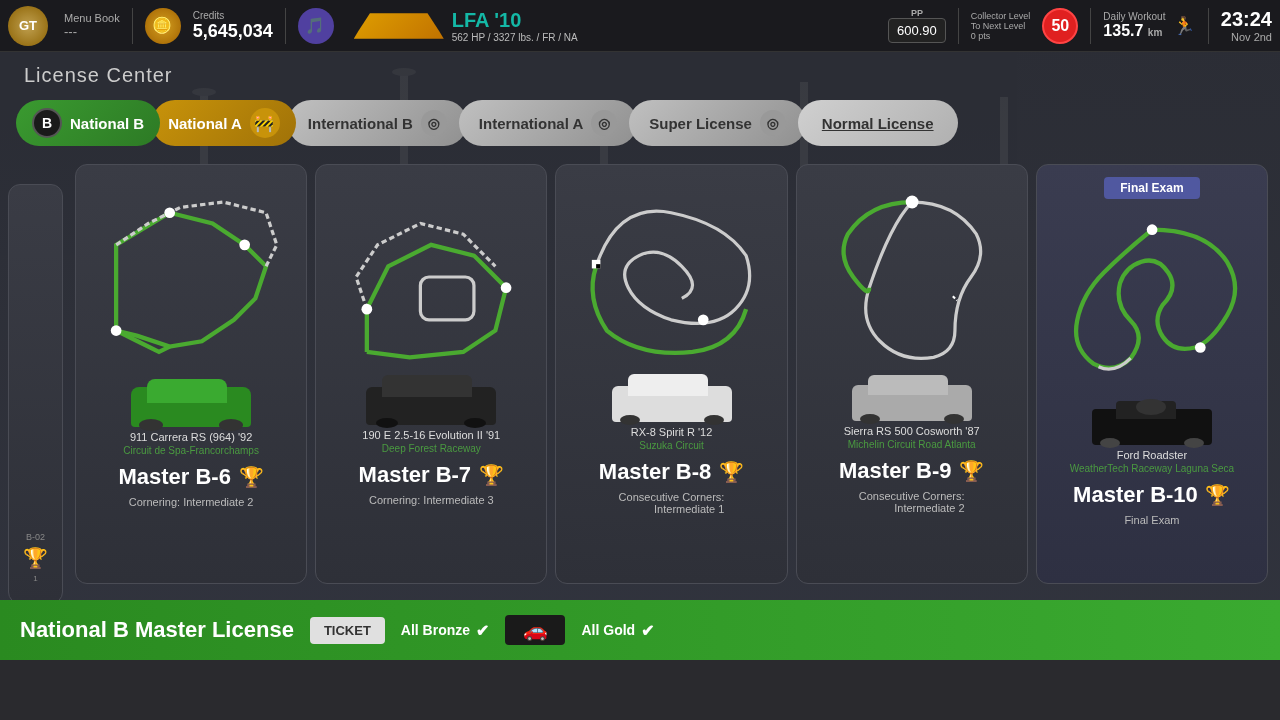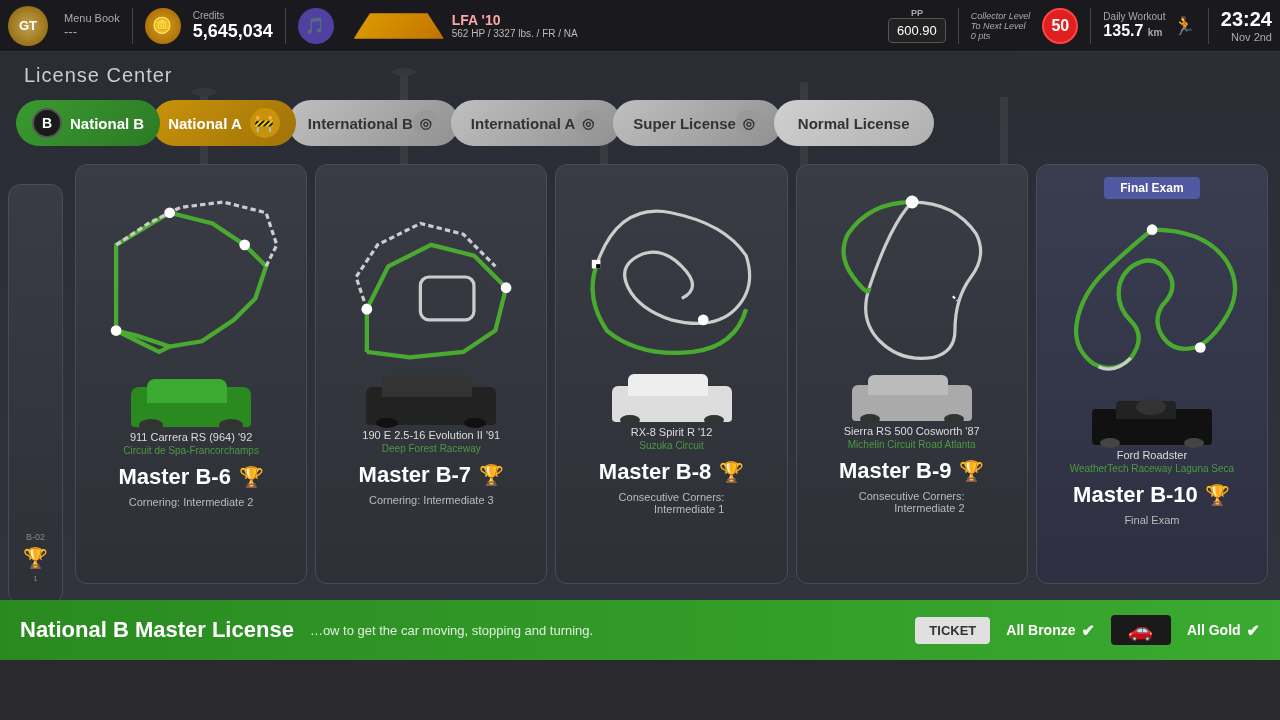--- a/index.html
+++ b/index.html
@@ -56,21 +56,21 @@
     .music-icon {
       width: 36px; height: 36px;
       background: #5040a0;
       border-radius: 50%;
       display: flex; align-items: center; justify-content: center;
       font-size: 16px;
     }
     .car-preview {
       display: flex; flex-direction: column; align-items: flex-start;
     }
-    .car-name { font-size: 14px; font-weight: bold; color: #fca5a5; }
+    .car-name { font-size: 20px; font-weight: bold; color: #14b8a6; }
     .car-spec { font-size: 10px; color: #bbb; }
     .pp-badge {
       background: #222;
       border: 1px solid #555;
       border-radius: 4px;
       padding: 4px 8px;
       font-size: 13px;
       color: white;
     }
     .level-badge {
@@ -125,20 +125,21 @@
     }
     .tab {
       display: flex;
       align-items: center;
       justify-content: center;
       height: 46px;
       padding: 0 18px;
       border-radius: 30px;
       cursor: pointer;
       position: relative;
+      gap: 8px;
       flex: 1;
       font-size: 15px;
       font-weight: bold;
     }
     .tab-national-b {
       background: linear-gradient(135deg, #3a9a30, #2d7a25);
       color: white;
       border-radius: 30px;
       z-index: 2;
     }
@@ -152,20 +153,21 @@
       background: linear-gradient(135deg, #c0c0c0, #909090);
       color: #333;
       border-radius: 30px;
     }
     .tab-normal {
       background: linear-gradient(135deg, #d0d0d0, #a0a0a0);
       color: #333;
       border-radius: 30px;
       flex: 0 0 auto;
       padding: 0 24px;
+      text-decoration: underline;
     }
     .tab-badge {
       width: 30px; height: 30px;
       border-radius: 50%;
       display: flex; align-items: center; justify-content: center;
       font-weight: bold;
       font-size: 14px;
     }
     .badge-b { background: #1a1a1a; color: white; border: 2px solid #555; }
     .badge-cone { background: #c8930a; font-size: 16px; }
@@ -341,21 +343,21 @@
     <div class="car-preview">
       <span class="car-name">LFA '10</span>
       <span class="car-spec">562 HP / 3327 lbs. / FR / NA</span>
     </div>
   </div>
   <div style="display:flex;flex-direction:column;align-items:center;">
     <span style="font-size:9px;color:#aaa;font-weight:bold;">PP</span>
     <div class="pp-badge">600.90</div>
   </div>
   <div class="top-divider"></div>
-  <div style="display:flex;flex-direction:column;align-items:flex-start;font-size:9px;color:#aaa;font-style:italic;">
+  <div style="display:flex;flex-direction:column;align-items:flex-start;font-size:9px;color:#aaa;">
     <span>Collector Level</span>
     <span>To Next Level</span>
     <span>0 pts</span>
   </div>
   <div class="level-badge">50</div>
   <div class="top-divider"></div>
   <div style="display:flex;align-items:center;gap:4px;">
     <div style="display:flex;flex-direction:column;">
       <span style="font-size:10px;color:#aaa;">Daily Workout</span>
       <span style="font-size:16px;font-weight:bold;"><span>135.7</span> <span style="font-size:10px;color:#aaa;">km</span></span>
@@ -550,21 +552,20 @@
       <div class="master-label">
         <span>Master B-10</span>
           <span class="trophy-icon">🏆</span>
       </div>
       <span class="skill-label">Final Exam</span>
     </div>
   </div>
 
   <div class="bottom-bar" style="position:absolute;bottom:0;left:0;right:0;">
     <span class="bottom-title">National B Master License</span>
-    <span class="bottom-desc">…<span>ow to get the car moving, stopping and turning.</span></span>
     <button class="ticket-btn">TICKET</button>
     <div class="bronze-section">
       <span>All Bronze</span>
       <span class="check-icon">✔</span>
     </div>
     <div class="car-silhouette">🚗</div>
     <div class="gold-section">
       <span>All Gold</span>
       <span class="check-icon">✔</span>
     </div>

